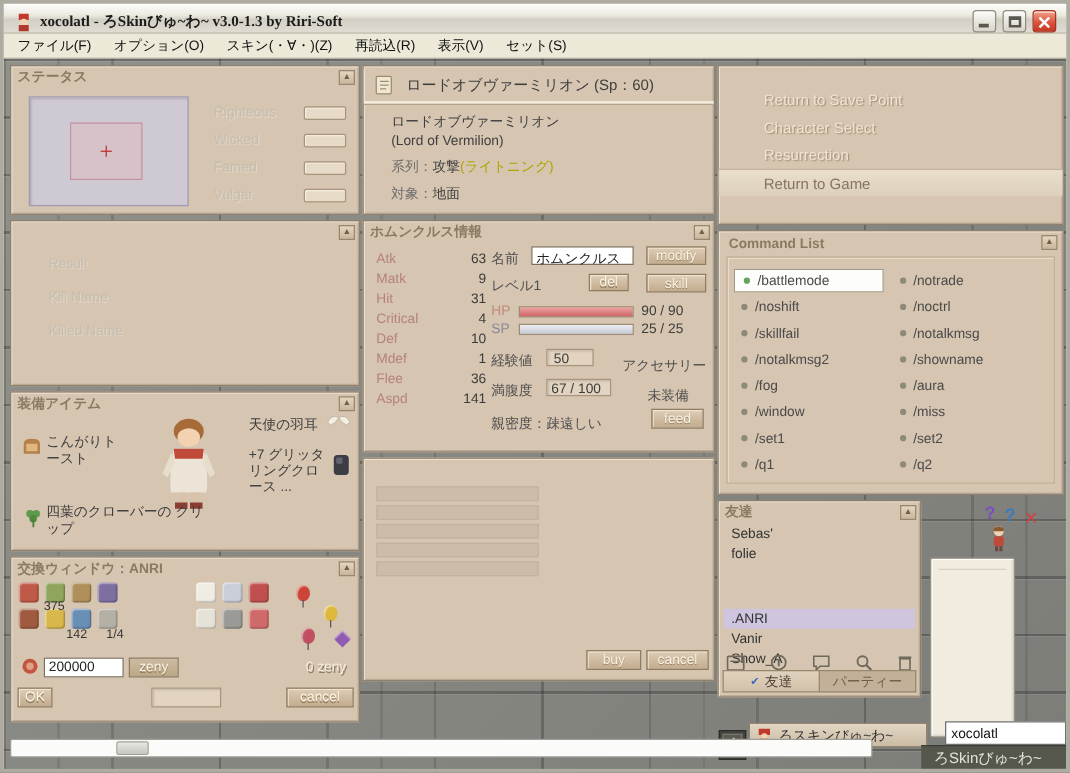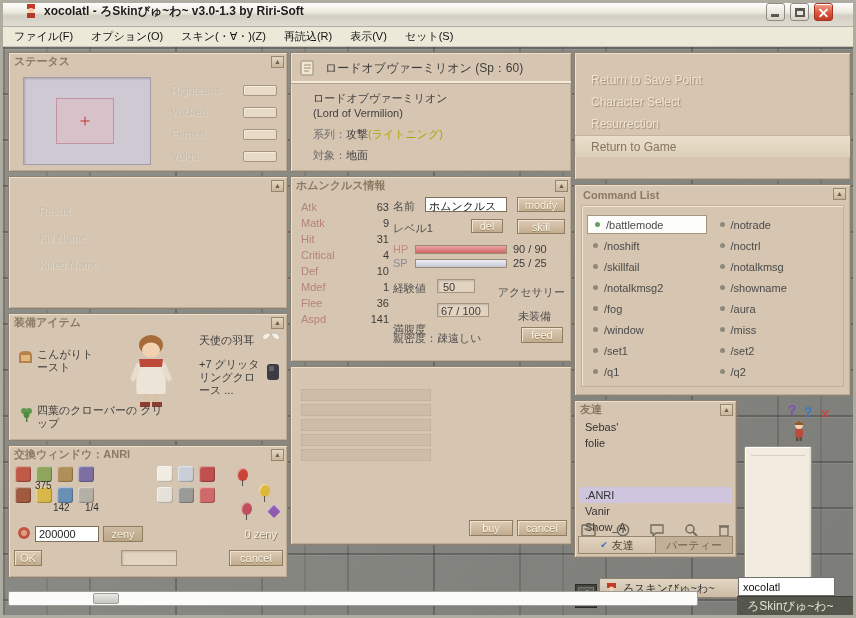--- a/index.html
+++ b/index.html
@@ -3,21 +3,21 @@
 <meta charset="utf-8">
 <style>
   * { margin:0; padding:0; box-sizing:border-box; }
   body { width:856px; height:618px; font-family:"Liberation Sans","DejaVu Sans",sans-serif; font-size:11px; background:#6b6b6b; }
 
   .window { position:relative; width:856px; height:618px; background:#ece9d8; border:3px solid #aeaba1; overflow:hidden; }
 
   
   .titlebar { position:absolute; left:0; top:0; right:0; height:24px;
     background:linear-gradient(#fdfdfc 0%, #eceadf 40%, #d3cfc4 55%, #e0dcd2 100%);
-    border-bottom:1px solid #b2aea2; display:flex; align-items:flex-start; gap:5px; padding:0 20px; }
+    border-bottom:1px solid #b2aea2; display:flex; align-items:flex-end; gap:5px; padding:0 8px;font-family:Liberation Serif, serif; }
   .title-text { font-weight:bold; font-size:12px; color:#1c1c1c; }
   .spacer { flex:1; }
   .winbtn { position:relative; width:19px; height:18px; border-radius:3px; border:1px solid #8f8c82;
     background:linear-gradient(#fbfbf9,#d8d4c8); box-shadow:inset 0 1px 0 #fff; }
   .winbtn.close { background:linear-gradient(#f2a38c,#d9503a 60%,#c23a26); border-color:#a33322; }
   .winbtn.min i { position:absolute; left:4px; bottom:3px; width:8px; height:3px; background:#5a574e; }
   .winbtn.max i { position:absolute; left:4px; top:4px; width:10px; height:9px; border:2px solid #5a574e; border-top-width:3px; }
   .winbtn.close i, .winbtn.close b { position:absolute; left:3px; top:8px; width:11px; height:2px; background:#fff; transform:rotate(45deg); }
   .winbtn.close b { transform:rotate(-45deg); }
 
@@ -113,21 +113,21 @@
   .bar.sp i { width:100%; background:linear-gradient(#eceef2,#c3c8d4); }
   .hval { position:absolute; color:#3c3c3c; }
 
   
   .p-deal { left:287px; top:319px; width:282px; height:179px; }
   .slot-rows { position:absolute; left:10px; top:22px; width:130px; }
   .slot-rows div { height:12px; margin-bottom:3px; background:rgba(90,70,50,.07); border:1px solid rgba(90,70,50,.08); }
 
   
   .p-gamemenu { left:571px; top:5px; width:277px; height:128px; padding-top:16px; }
-  .gm-item { height:22px; line-height:22px; padding-left:16px; color:#f0e3d2; text-shadow:1px 1px 1px #a08c72; font-size:12px; }
+  .gm-item { height:22px; line-height:22px; padding-left:36px; color:#f0e3d2; text-shadow:1px 1px 1px #a08c72; font-size:12px; }
   .gm-item.strip { background:linear-gradient(#eadfcb,#ddd0ba); color:#857460; text-shadow:none; border-top:1px solid #c4b39b; }
 
   
   .p-commands { left:571px; top:137px; width:277px; height:212px; }
   .cmd-title { position:absolute; left:8px; top:4px; color:#8b7a63; font-weight:bold; }
   .cmd-box { position:absolute; left:6px; top:20px; right:6px; bottom:8px; border:1px solid #c2b099;
     box-shadow:inset 1px 1px 0 #eee2d0; display:flex; padding:8px 4px; }
   .cmd-col { width:50%; }
   .cmd { display:flex; align-items:center; gap:6px; height:21px; padding:0 7px; color:#4a4a4a; }
   .cmd .dot { width:5px; height:5px; border-radius:50%; background:#8f8979; flex:none; }
@@ -160,21 +160,21 @@
 
   .spin { position:absolute; left:572px; top:537px; width:22px; height:24px; background:#45453f; border:1px solid #2c2c28; }
   .spin .sb { position:absolute; left:2px; width:16px; height:9px; background:#5a5a52; border:1px solid #77776d; }
   .spin .up { top:2px; } .spin .dn { bottom:2px; }
   .spin .sb::after { content:""; position:absolute; left:4px; border-left:4px solid transparent; border-right:4px solid transparent; }
   .spin .up::after { top:2px; border-bottom:4px solid #d8d8cc; }
   .spin .dn::after { top:2px; border-top:4px solid #d8d8cc; }
 
   .skin-btn { position:absolute; left:596px; top:531px; width:143px; height:20px; background:linear-gradient(#e2d7c5,#cbbba3);
     border:1px solid #8f8170; display:flex; align-items:center; gap:5px; padding:0 5px; color:#2f2f2f; }
-  .chat-input { position:absolute; left:735px; top:530px; width:97px; height:19px; background:#fff; border:1px solid #6f6f6f;
+  .chat-input { position:absolute; left:753px; top:530px; width:97px; height:19px; background:#fff; border:1px solid #6f6f6f;
     font:inherit; padding:4px 4px; color:#111; }
   .dark-label { position:absolute; left:734px; top:549px; width:116px; height:19px; background:#55564c;
     border-top:1px solid #3c3d35; color:#e3e4d6; display:flex; align-items:center; padding-left:10px; font-size:12px; }
 
   .hscroll { position:absolute; left:5px; top:544px; width:690px; height:15px; background:#fbfbf9;
     border:1px solid #9e9e96; border-radius:2px; }
   .hscroll .handle { position:absolute; left:84px; top:1px; width:26px; height:11px; background:linear-gradient(#e8e8e4,#c6c6c0);
     border:1px solid #9e9e96; border-radius:2px; }
 </style>
 </head>
@@ -424,21 +424,21 @@
         <span class="hval" style="left:120px;top:46px;">90 / 90</span>
         <span class="t" style="left:0;top:60px;color:#8a8a96;">SP</span>
         <div class="bar sp" style="left:22px;top:62px;">
             <i></i>
           </div>
         <span class="hval" style="left:120px;top:60px;">25 / 25</span>
         <span class="t" style="left:0;top:84px;">経験値</span>
         <div class="inset-box" style="left:44px;top:82px;width:38px;height:14px;"></div>
         <span class="hval" style="left:50px;top:84px;">50</span>
         <span class="t" style="right:0;top:88px;">アクセサリー</span>
-        <span class="t" style="left:0;top:108px;margin-top:17px;">満腹度</span>
+        <span class="t" style="left:0;top:108px;">満腹度</span>
         <div class="inset-box" style="left:44px;top:106px;width:52px;height:14px;"></div>
         <span class="hval" style="left:48px;top:108px;">67 / 100</span>
         <span class="t" style="right:14px;top:112px;">未装備</span>
         <span class="t" style="left:0;top:134px;">親密度：疎遠しい</span>
         <div class="rbtn" style="right:2px;top:130px;width:42px;">feed</div>
       </div>
     </div>
 
     <div class="panel p-deal">
       <div class="slot-rows">

